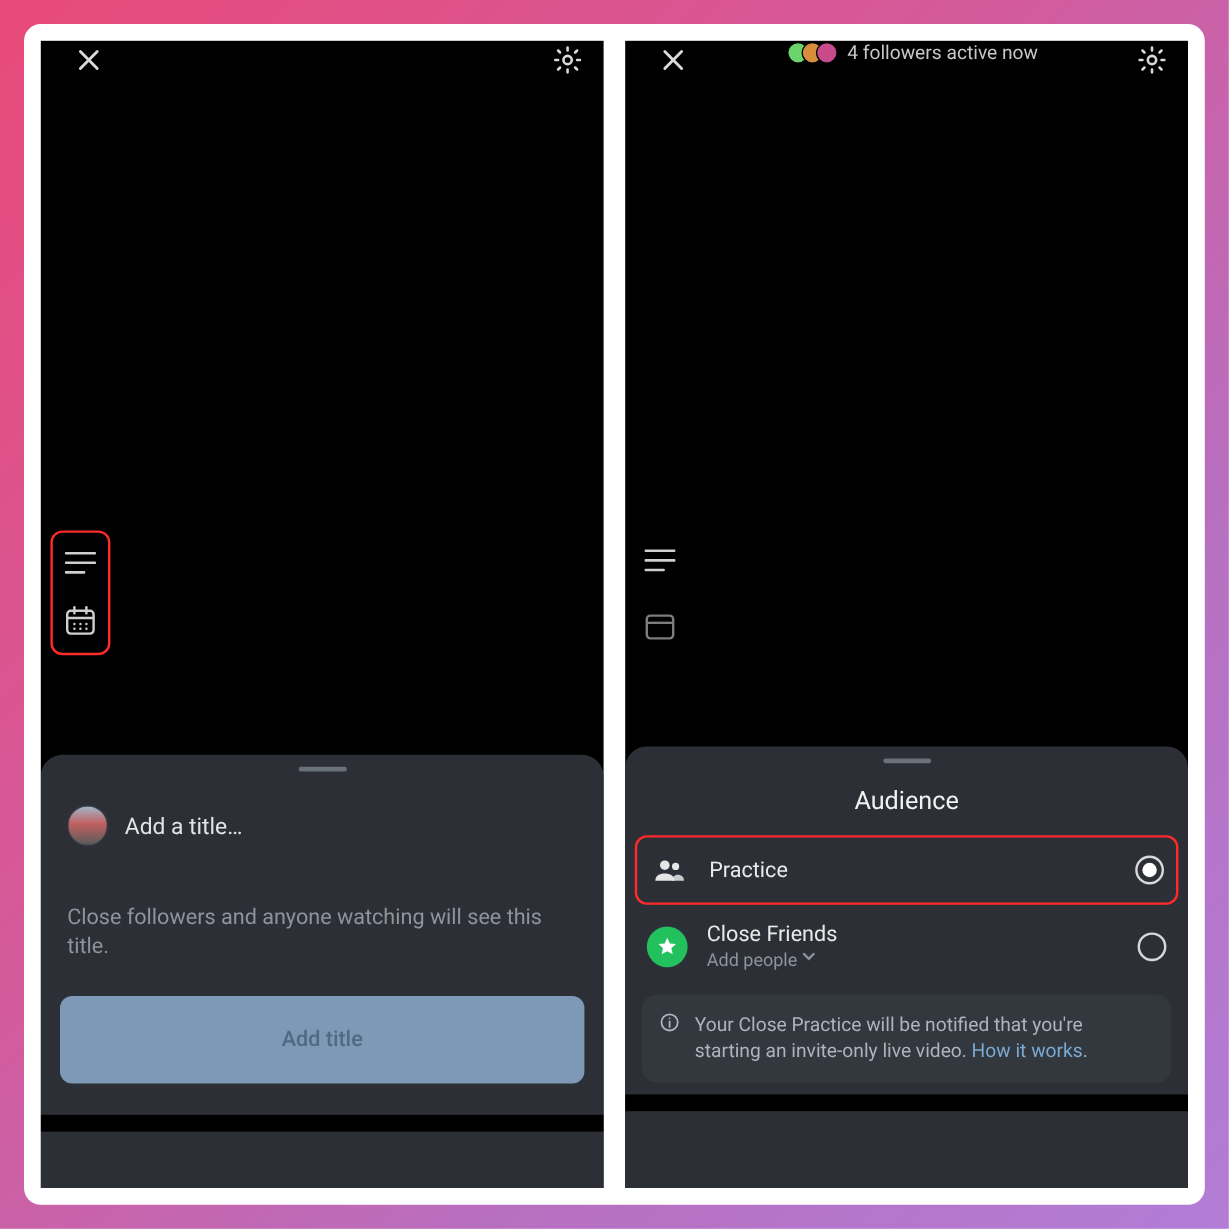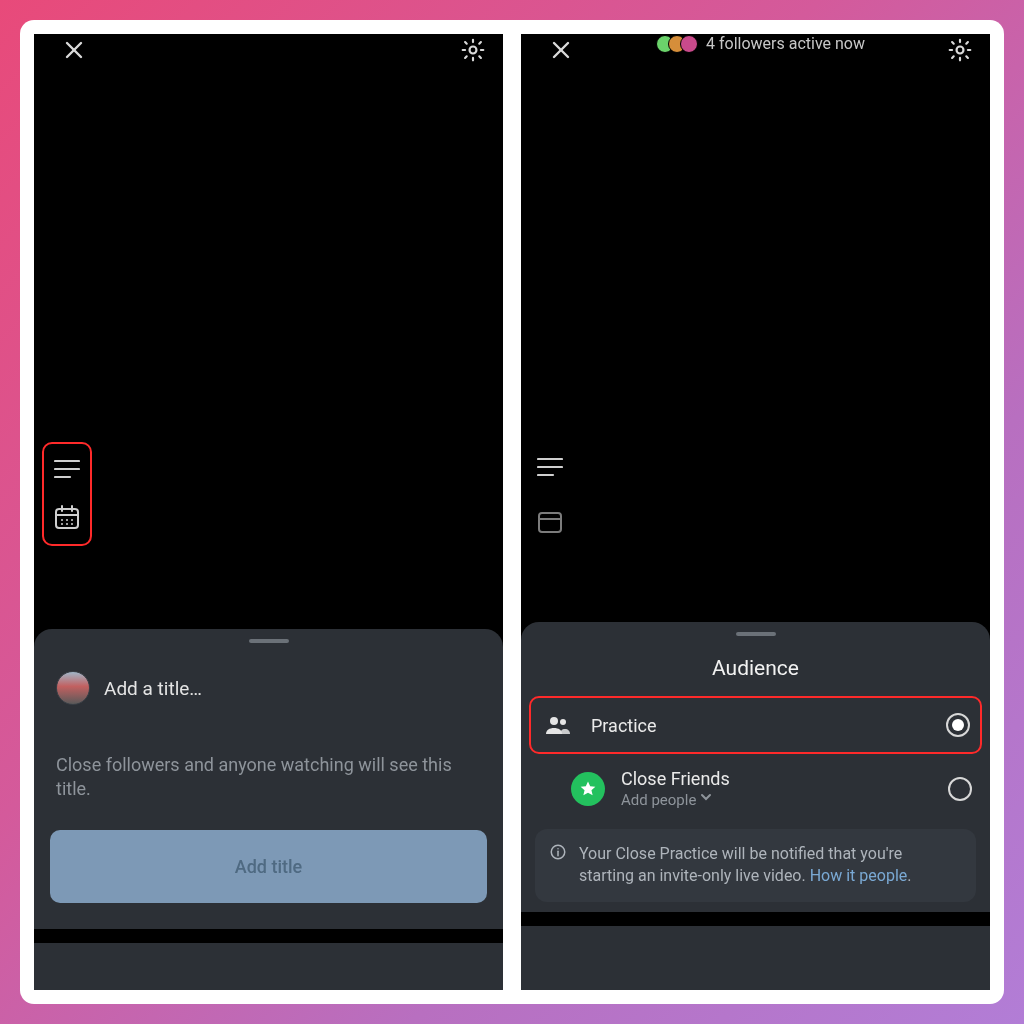--- a/index.html
+++ b/index.html
@@ -143,21 +143,20 @@
     font-size: 21px;
     font-weight: 400;
     color:#f2f2f2;
     padding: 20px 0 16px 0;
   }
   .aud-row {
     display:flex; align-items:center;
     padding: 14px 18px;
     gap: 16px;
     position: relative;
-    margin-left: 32px;
   }
   .aud-row .lead {
     width: 34px; height: 34px; border-radius: 50%;
     display:flex; align-items:center; justify-content:center;
     flex: 0 0 34px;
   }
   .lead.green { background:#23c15e; color:#fff; }
   .aud-row .txt { flex:1; }
   .aud-row .lbl { color:#eaeaea; font-size:18px; font-weight:400; }
   .aud-row .sub { color:#8e949b; font-size:15px; margin-top:2px; display:flex; gap:4px; }
@@ -328,21 +327,21 @@
       </div>
 
       <div class="info-box">
         <span class="info-icn">
           <svg width="18" height="18" viewBox="0 0 24 24" fill="none" stroke="#aeb4bb" stroke-width="2">
               <circle cx="12" cy="12" r="9"></circle>
               <line x1="12" y1="11" x2="12" y2="17" stroke-linecap="round"></line>
               <circle cx="12" cy="7.5" r="1" fill="#aeb4bb" stroke="none"></circle>
             </svg>
         </span>
-        <span>Your Close Practice will be notified that you're starting an invite-only live video. </span><span class="link">How it people</span><span>.</span>
+        <span>Your Close Practice will be notified that you're starting an invite-only live video. </span><span class="link">How it works</span><span>.</span>
       </div>
 
 
       <div class="bottom-strip" style="margin-top:8px;"></div>
     </div>
   </div>
 
 </div>
 
 </body></html>

